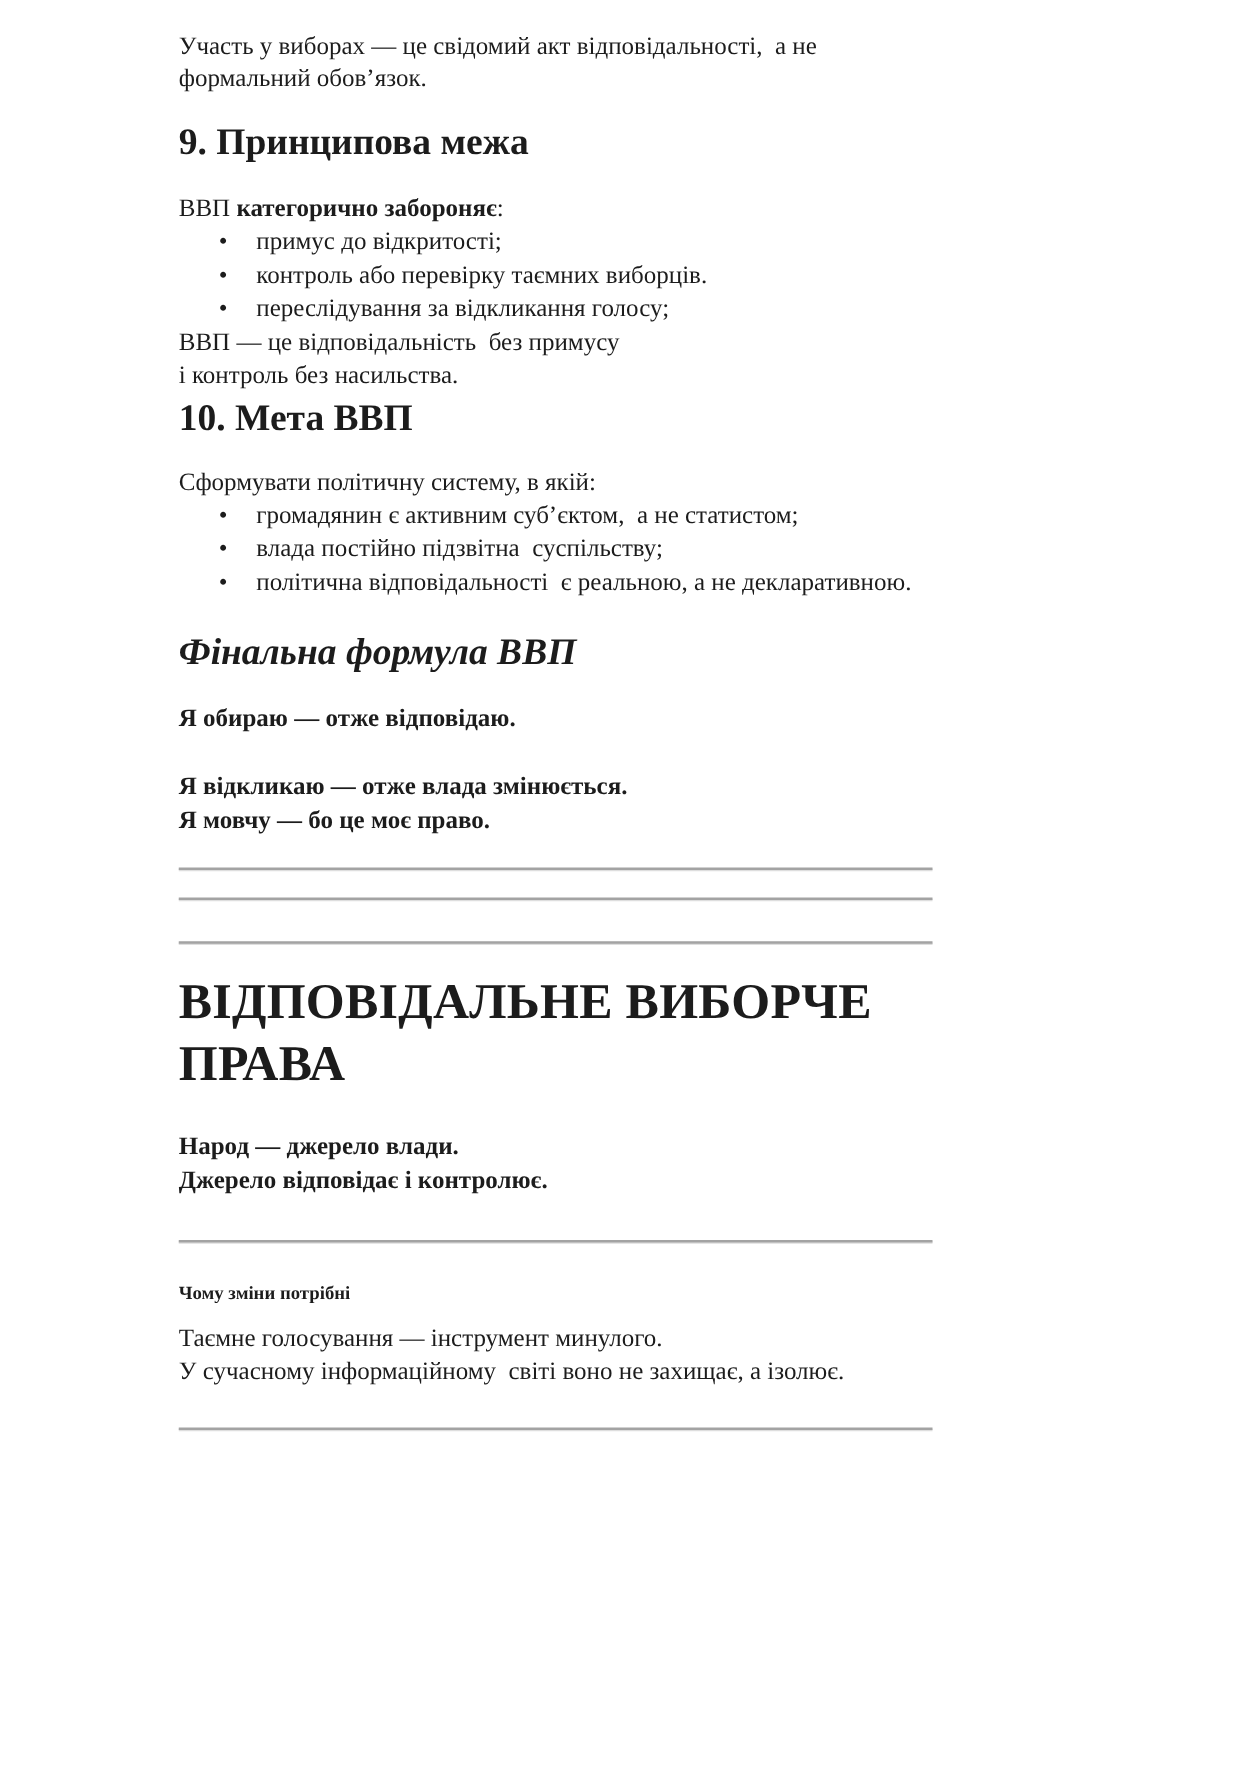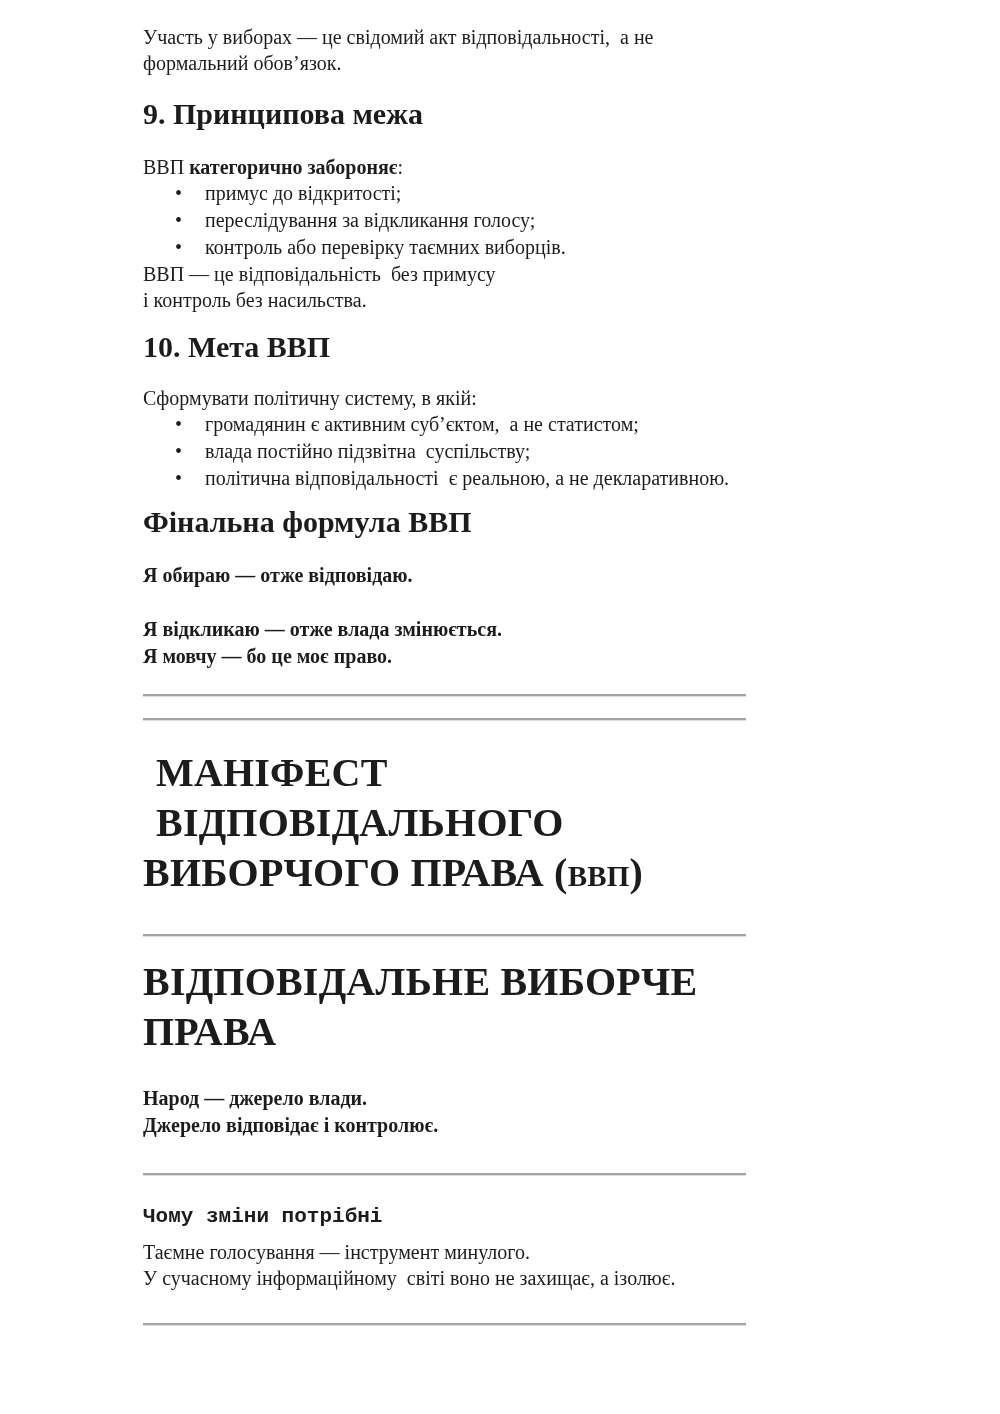--- a/index.html
+++ b/index.html
@@ -29,24 +29,23 @@
     letter-spacing: 0.2px;
   }
   .h2 {
     margin: 0;
     font-size: 30px;
     line-height: 36px;
     font-weight: bold;
   }
   .h3 {
     margin: 0;
-    font-size: 21px;
+    font-size: 15px;
     line-height: 27px;
     font-weight: bold;
-    font-family: Liberation Mono, monospace;
   }
   ul.bullets {
     list-style: none;
     margin: 0;
     padding: 0 0 0 62px;
   }
   ul.bullets li {
     position: relative;
     font-size: 20px;
     line-height: 27px;
@@ -65,24 +64,24 @@
     background: #a3a3a3;
     box-shadow: 0 1px 0 #dedede;
   }
   .bold-lines { font-weight: bold; line-height: 27px; }
 
   
   .h2-9        { margin-top: 20px; }
   .lead-9      { margin-top: 22px; }
   .ul-9        { margin-top: 16px; }
   .p-note      { margin-top: 0; }
-  .h2-10       { margin-top: 16px; }
+  .h2-10       { margin-top: 4px; }
   .lead-10     { margin-top: 20px; }
   .ul-10       { margin-top: 28px; }
-  .h2-formula  { margin-top: 12px; }
+  .h2-formula  { margin-top: 24px; font-style: italic; }
   .p-formula   { margin-top: 22px; }
   .rule-1      { margin-top: 24px; }
   .rule-2      { margin-top: 22px; }
   .h1-manifest { margin-top: 28px; }
   .h1-manifest .line1 { display: block; padding-left: 13px; }
   .h1-manifest .line2 { display: block; }
   .small-caps  { font-size: 29px; }
   .rule-3      { margin-top: 33px; }
   .h1-rvp      { margin-top: 21px; }
   .p-rvp       { margin-top: 28px; }
@@ -97,22 +96,22 @@
 <div class="page">
 
   <p class="p-intro">Участь у виборах — це свідомий акт відповідальності,  а не формальний обов’язок.</p>
 
   <h2 class="h2 h2-9">9. Принципова межа</h2>
 
   <p class="lead-9"><span>ВВП </span><strong>категорично забороняє</strong><span>:</span></p>
 
   <ul class="bullets ul-9">
     <li>примус до відкритості;</li>
+    <li>контроль або перевірку таємних виборців.</li>
     <li>переслідування за відкликання голосу;</li>
-    <li>контроль або перевірку таємних виборців.</li>
   </ul>
 
   <p class="p-note"><span>ВВП — це відповідальність  без примусу</span><br><span>і контроль без насильства.</span></p>
 
   <h2 class="h2 h2-10">10. Мета ВВП</h2>
 
   <p class="lead-10">Сформувати політичну систему, в якій:</p>
 
   <ul class="bullets ul-10">
     <li>громадянин є активним суб’єктом,  а не статистом;</li>
@@ -120,24 +119,20 @@
     <li>політична відповідальності  є реальною, а не декларативною.</li>
   </ul>
 
   <h2 class="h2 h2-formula">Фінальна формула ВВП</h2>
 
   <p class="bold-lines p-formula"><span>Я обираю — отже відповідаю.</span><br><br><span>Я відкликаю — отже влада змінюється.</span><br><span>Я мовчу — бо це моє право.</span></p>
 
   <hr class="rule rule-1">
   <hr class="rule rule-2">
 
-  <h1 class="h1 h1-manifest">
-    <span class="line1">МАНІФЕСТ ВІДПОВІДАЛЬНОГО</span>
-    <span class="line2"><span>ВИБОРЧОГО ПРАВА (</span><span class="small-caps">ВВП</span><span>)</span></span>
-  </h1>
 
   <hr class="rule rule-3">
 
   <h1 class="h1 h1-rvp">ВІДПОВІДАЛЬНЕ  ВИБОРЧЕ ПРАВА</h1>
 
   <p class="bold-lines p-rvp"><span>Народ — джерело влади.</span><br><span>Джерело відповідає і контролює.</span></p>
 
   <hr class="rule rule-4">
 
   <h3 class="h3 h3-why">Чому зміни потрібні</h3>

